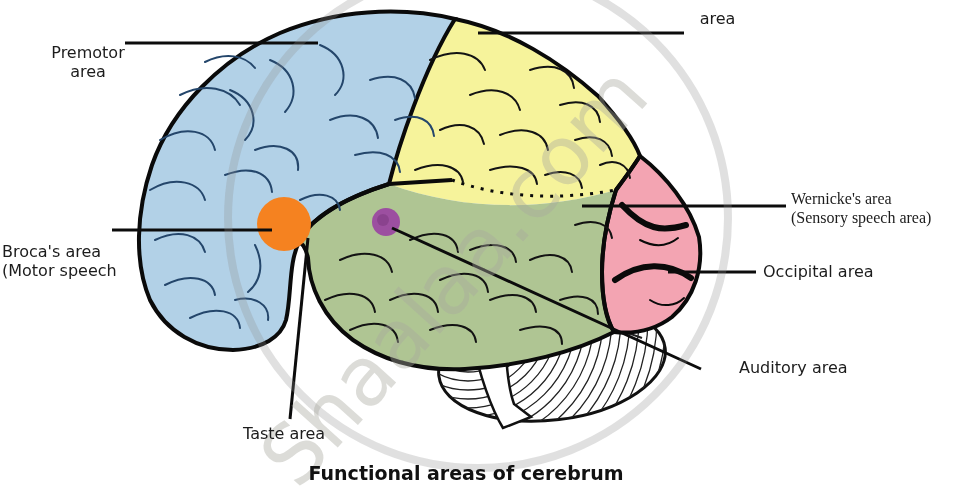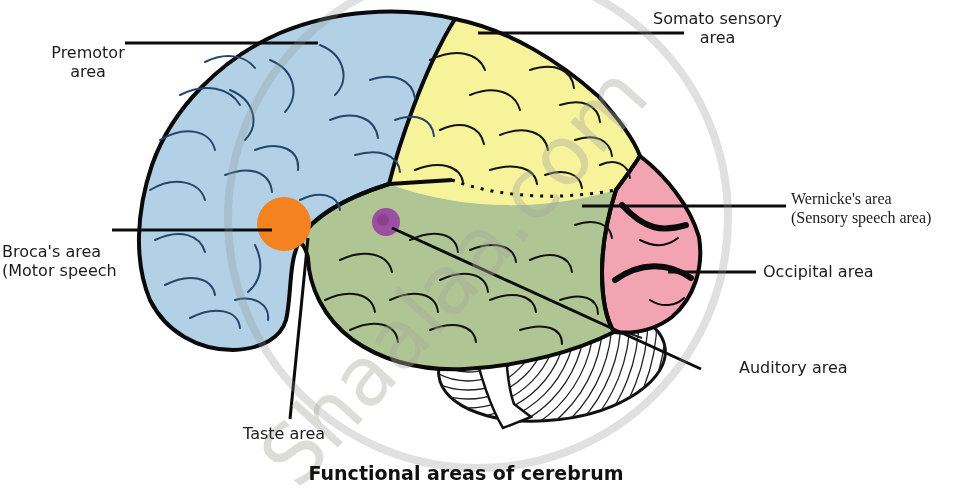--- a/index.html
+++ b/index.html
@@ -155,21 +155,20 @@
     <circle cx="478" cy="218" r="250" fill="none" stroke="#8f8f8f" stroke-width="8" opacity="0.28"></circle>
     <text transform="translate(475,295) rotate(-48)" text-anchor="middle" font-size="82" opacity="0.4" fill="#a9a99f">Shaalaa.com</text>
   </svg>
 
   <div class="lbl center" style="left:28px;top:21px;width:120px;margin-top:22px;">
     <span>Premotor</span>
     <span>area</span>
   </div>
 
   <div class="lbl center" style="left:640px;top:9px;width:155px;">
-    <span>Somato sensory</span>
     <span>area</span>
   </div>
 
   <div class="lbl" style="left:2px;top:214px;margin-top:28px;">
     <span>Broca's area</span>
     <span>(Motor speech</span>
   </div>
 
   <div class="lbl" style="left:791px;top:189px;font-family:Liberation Serif, serif;">
     <span>Wernicke's area</span>

